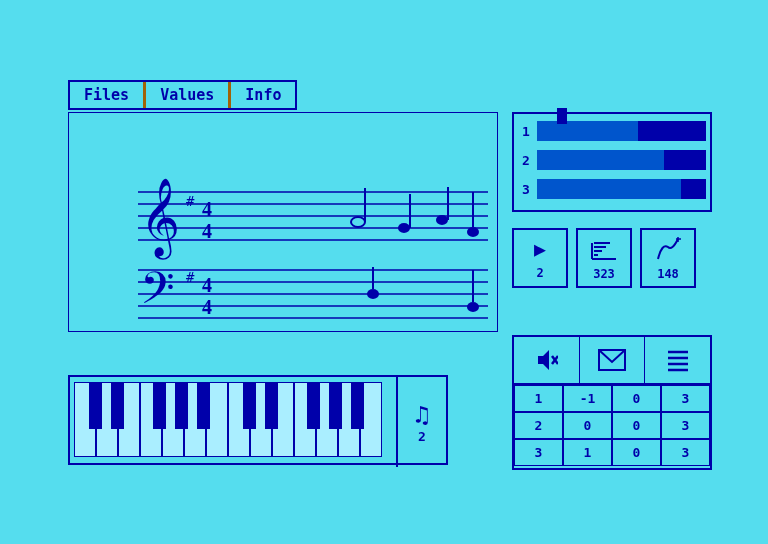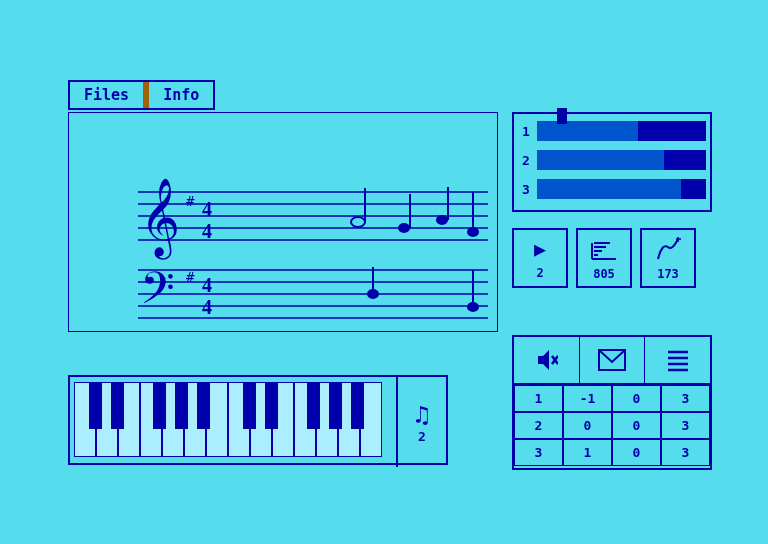--- a/index.html
+++ b/index.html
@@ -21,21 +21,21 @@
       display: flex;
       gap: 0;
       background: #55DDEE;
     }
     .menu-item {
       padding: 4px 14px;
       color: #0000AA;
       font-weight: bold;
       font-size: 15px;
       cursor: pointer;
-      border-right: 6px solid #a16207;
+      border-right: 3px solid #a16207;
     }
     .menu-item:last-child { border-right: none; }
 
     
     #down-arrow {
       position: absolute;
       top: 118px;
       left: 308px;
       width: 0;
       height: 0;
@@ -223,20 +223,21 @@
       display: flex;
       align-items: center;
       justify-content: center;
     }
   </style>
 </head>
 <body>
 
 <div id="menu-bar">
   <div class="menu-item">Files</div>
+  <div class="menu-item">Values</div>
   <div class="menu-item">Info</div>
 </div>
 
 <div id="down-arrow"></div>
 
 <svg id="staff-svg" xmlns="http://www.w3.org/2000/svg">
 
   <rect x="0" y="0" width="430" height="220" fill="#55DDEE" stroke="#0000AA" stroke-width="2"></rect>
 
   <line x1="70" y1="80" x2="420" y2="80" stroke="#0000AA" stroke-width="1.5"></line>
@@ -354,31 +355,31 @@
     <div style="color:#0000AA; font-size:14px; text-align:center; line-height:1;">
       <svg width="32" height="28" viewBox="0 0 32 28">
         <line x1="4" y1="24" x2="4" y2="8" stroke="#0000AA" stroke-width="2"></line>
         <line x1="4" y1="24" x2="28" y2="24" stroke="#0000AA" stroke-width="2"></line>
         <line x1="6" y1="20" x2="10" y2="20" stroke="#0000AA" stroke-width="2"></line>
         <line x1="6" y1="16" x2="14" y2="16" stroke="#0000AA" stroke-width="2"></line>
         <line x1="6" y1="12" x2="18" y2="12" stroke="#0000AA" stroke-width="2"></line>
         <line x1="6" y1="8" x2="22" y2="8" stroke="#0000AA" stroke-width="2"></line>
       </svg>
     </div>
-    <div class="ctrl-label">805</div>
+    <div class="ctrl-label">323</div>
   </div>
   <div class="ctrl-btn">
     <div style="color:#0000AA; font-size:14px; text-align:center;">
       <svg width="32" height="28" viewBox="0 0 32 28">
         <path d="M6 24 Q10 8 16 12 Q20 16 26 4" fill="none" stroke="#0000AA" stroke-width="2"></path>
         <line x1="24" y1="4" x2="29" y2="4" stroke="#0000AA" stroke-width="1.5"></line>
         <line x1="26" y1="2" x2="26" y2="7" stroke="#0000AA" stroke-width="1.5"></line>
       </svg>
     </div>
-    <div class="ctrl-label">173</div>
+    <div class="ctrl-label">148</div>
   </div>
 </div>
 
 <div id="bottom-right-panel">
   <div id="icons-row">
     <div class="icon-cell">
       <svg width="24" height="24" viewBox="0 0 24 24">
         <polygon points="4,8 4,16 9,16 15,22 15,2 9,8" fill="#0000AA"></polygon>
         <line x1="18" y1="8" x2="24" y2="16" stroke="#0000AA" stroke-width="2.5"></line>
         <line x1="24" y1="8" x2="18" y2="16" stroke="#0000AA" stroke-width="2.5"></line>

